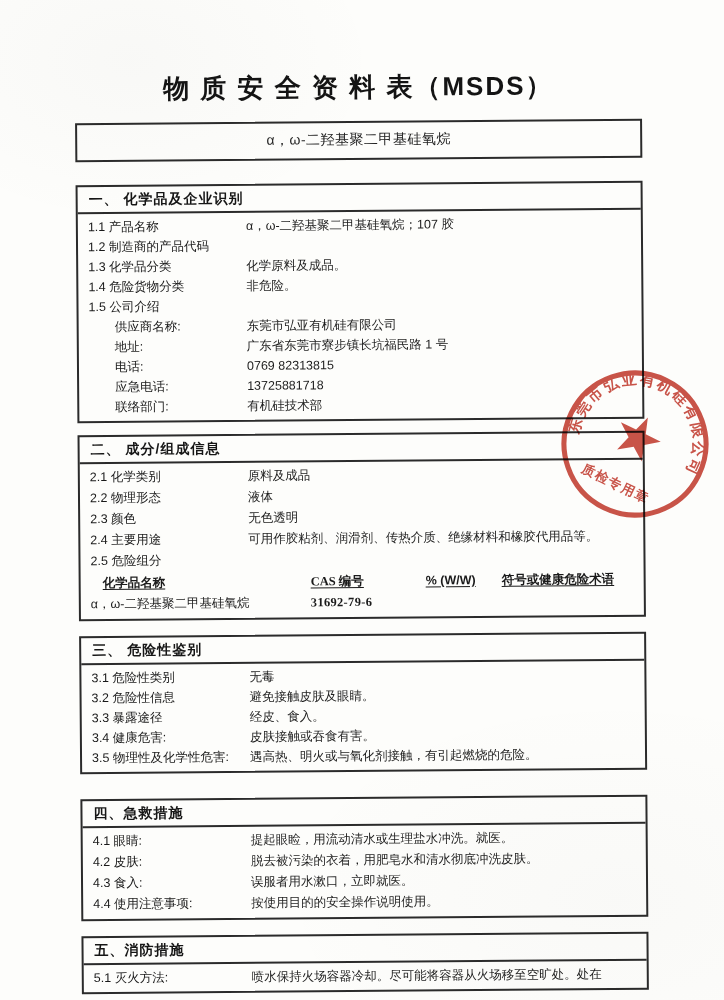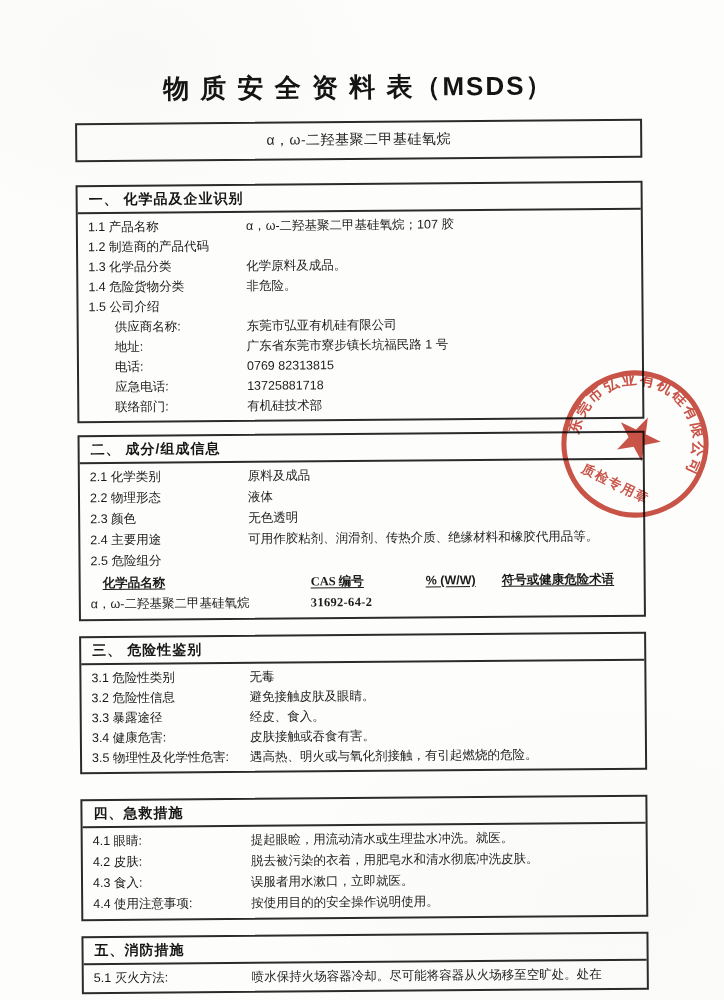--- a/index.html
+++ b/index.html
@@ -141,21 +141,21 @@
             <span class="val"></span>
           </div>
         <div class="tbl-h">
           <span class="cell c1">化学品名称</span>
           <span class="cell c2">CAS 编号</span>
           <span class="cell c3">% (W/W)</span>
           <span class="cell c4">符号或健康危险术语</span>
         </div>
         <div class="tbl-r">
           <span class="c1">α，ω-二羟基聚二甲基硅氧烷</span>
-          <span class="c2">31692-64-2</span>
+          <span class="c2">31692-79-6</span>
           <span class="c3"></span>
           <span class="c4"></span>
         </div>
       </div>
     </div>
 
     <div class="box sec3">
       <div class="box-h">三、 危险性鉴别</div>
       <div class="box-b">
         <div class="row">

